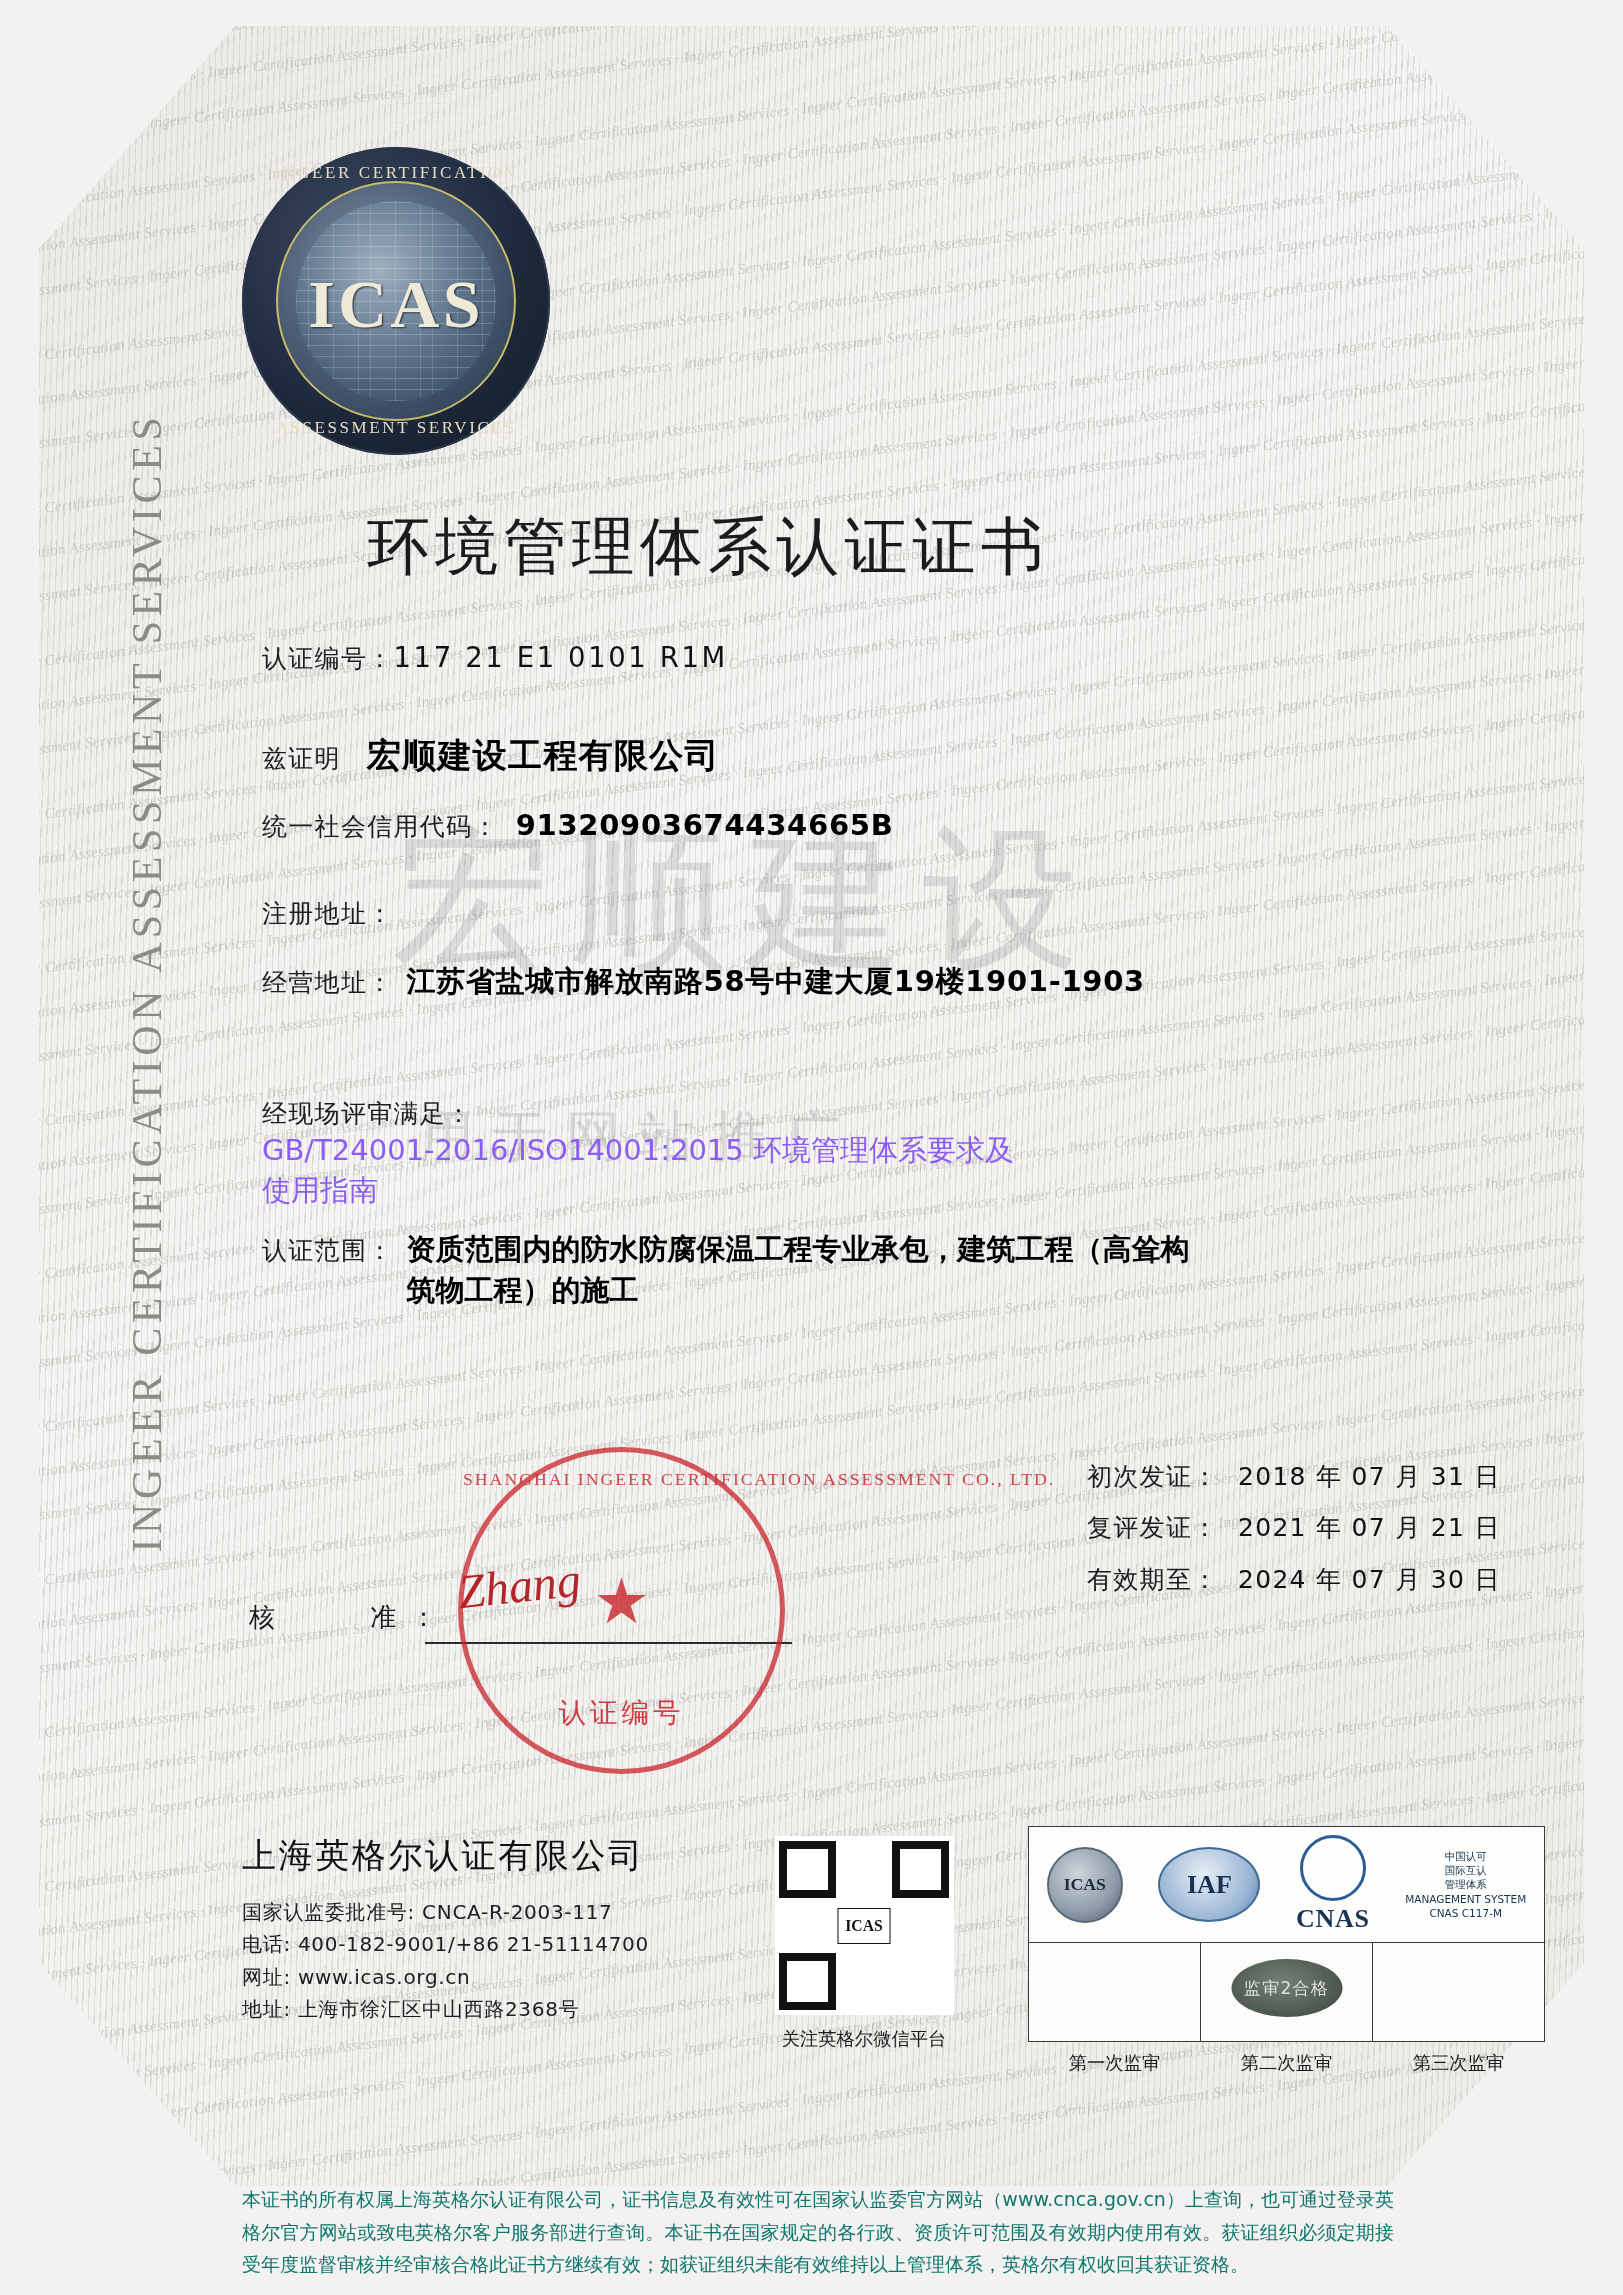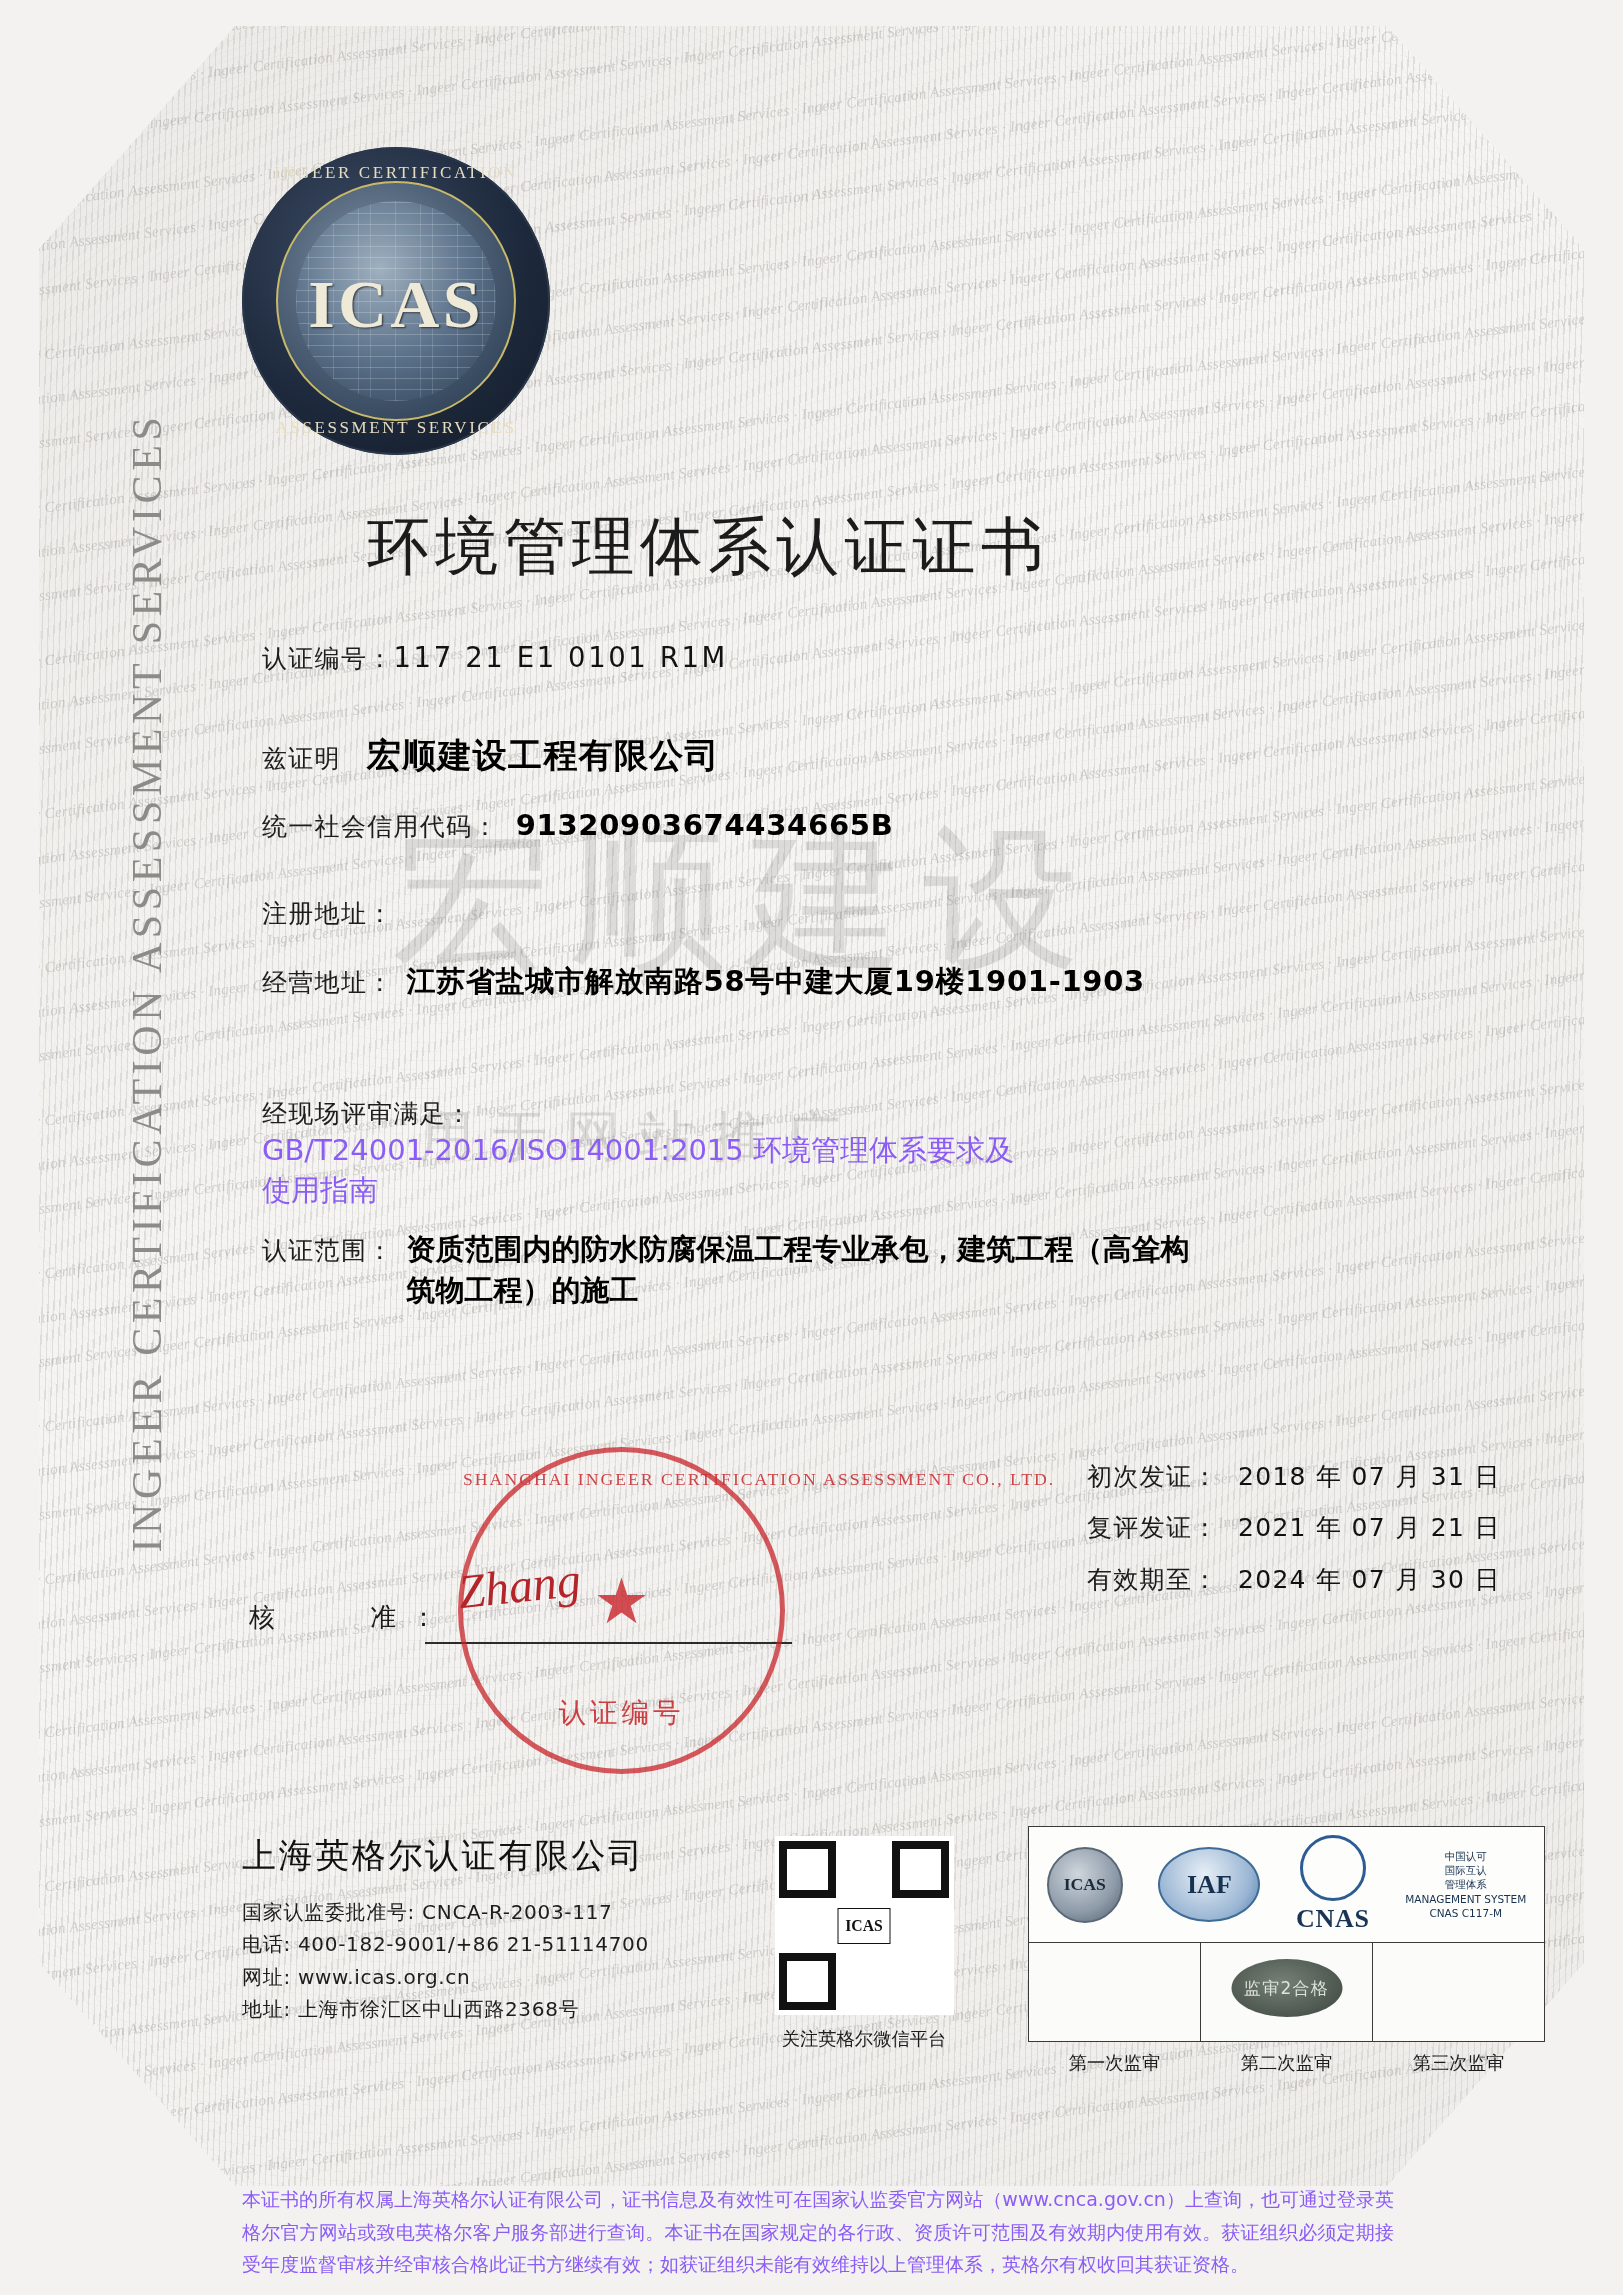--- a/index.html
+++ b/index.html
@@ -545,21 +545,21 @@
 
   
   #legal-note {
     position: absolute;
     left: 242px;
     top: 2183px;
     width: 1152px;
     font-family: "DejaVu Sans", sans-serif;
     font-size: 19px;
     line-height: 1.72;
-    color: #8b5cf6;
+    color: #0f766e;
     text-align: justify;
   }
 </style>
 </head>
 <body>
 
 <div id="cert-sheet">
 
   <div id="cert-body"></div>
   <div id="cert-texture"></div>

